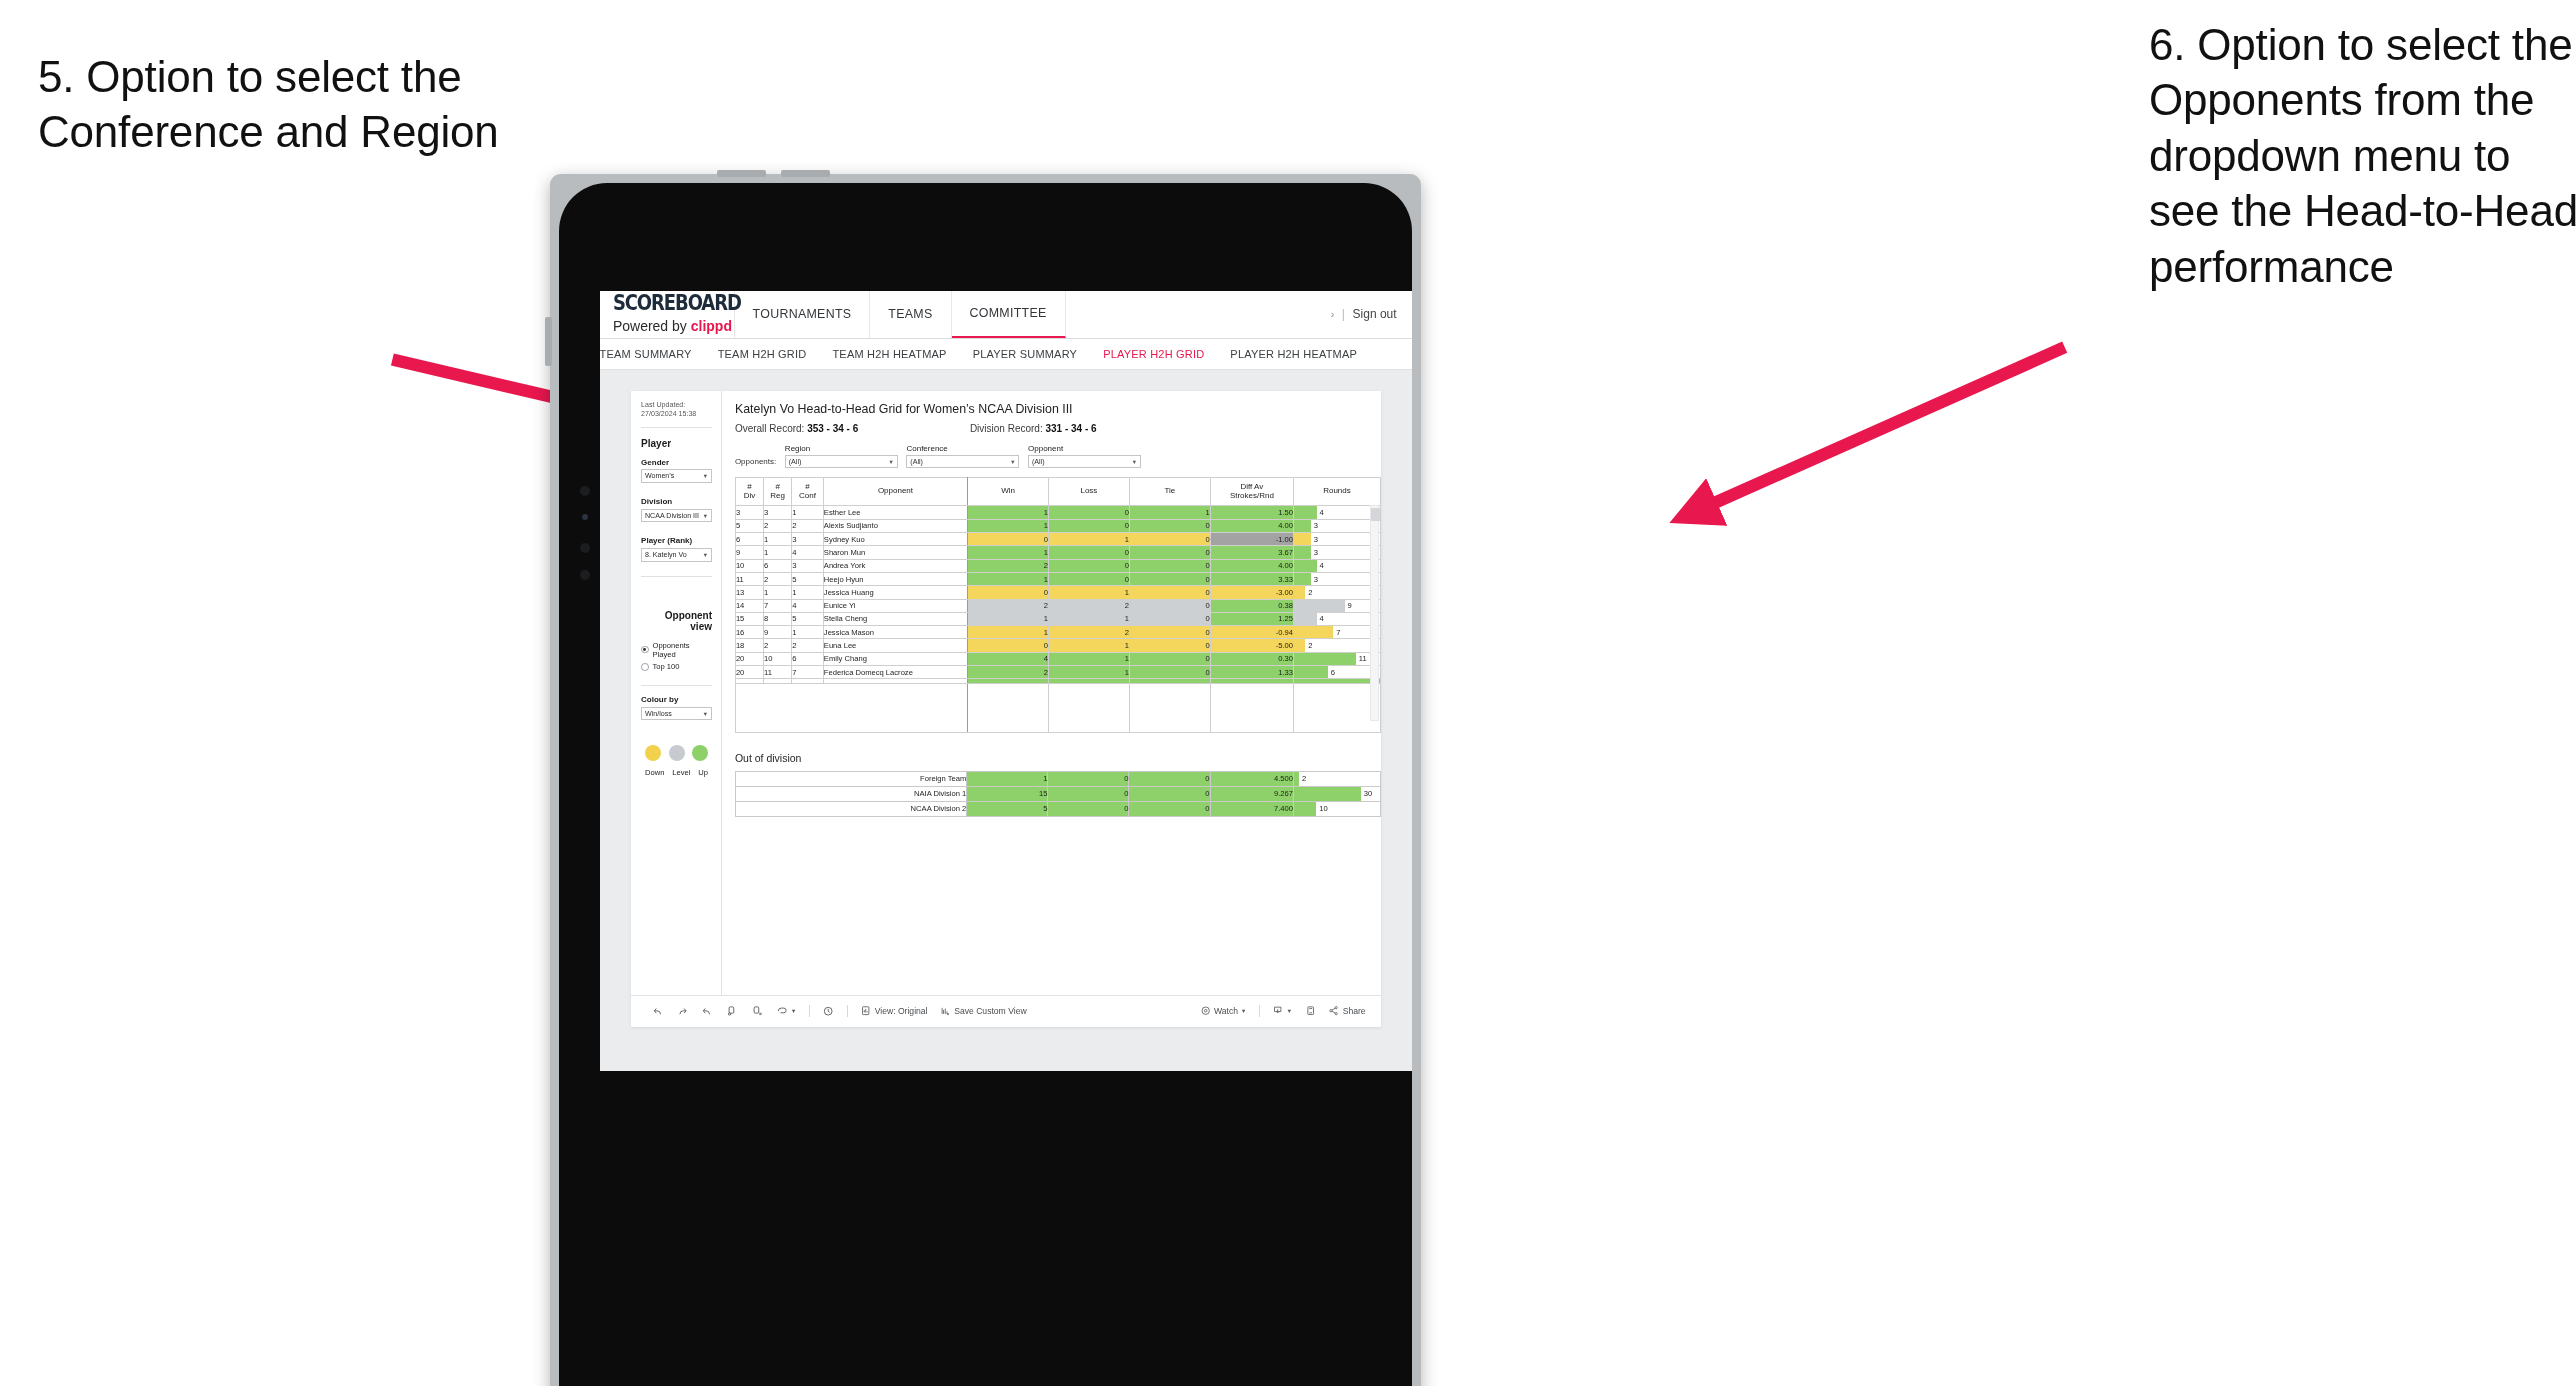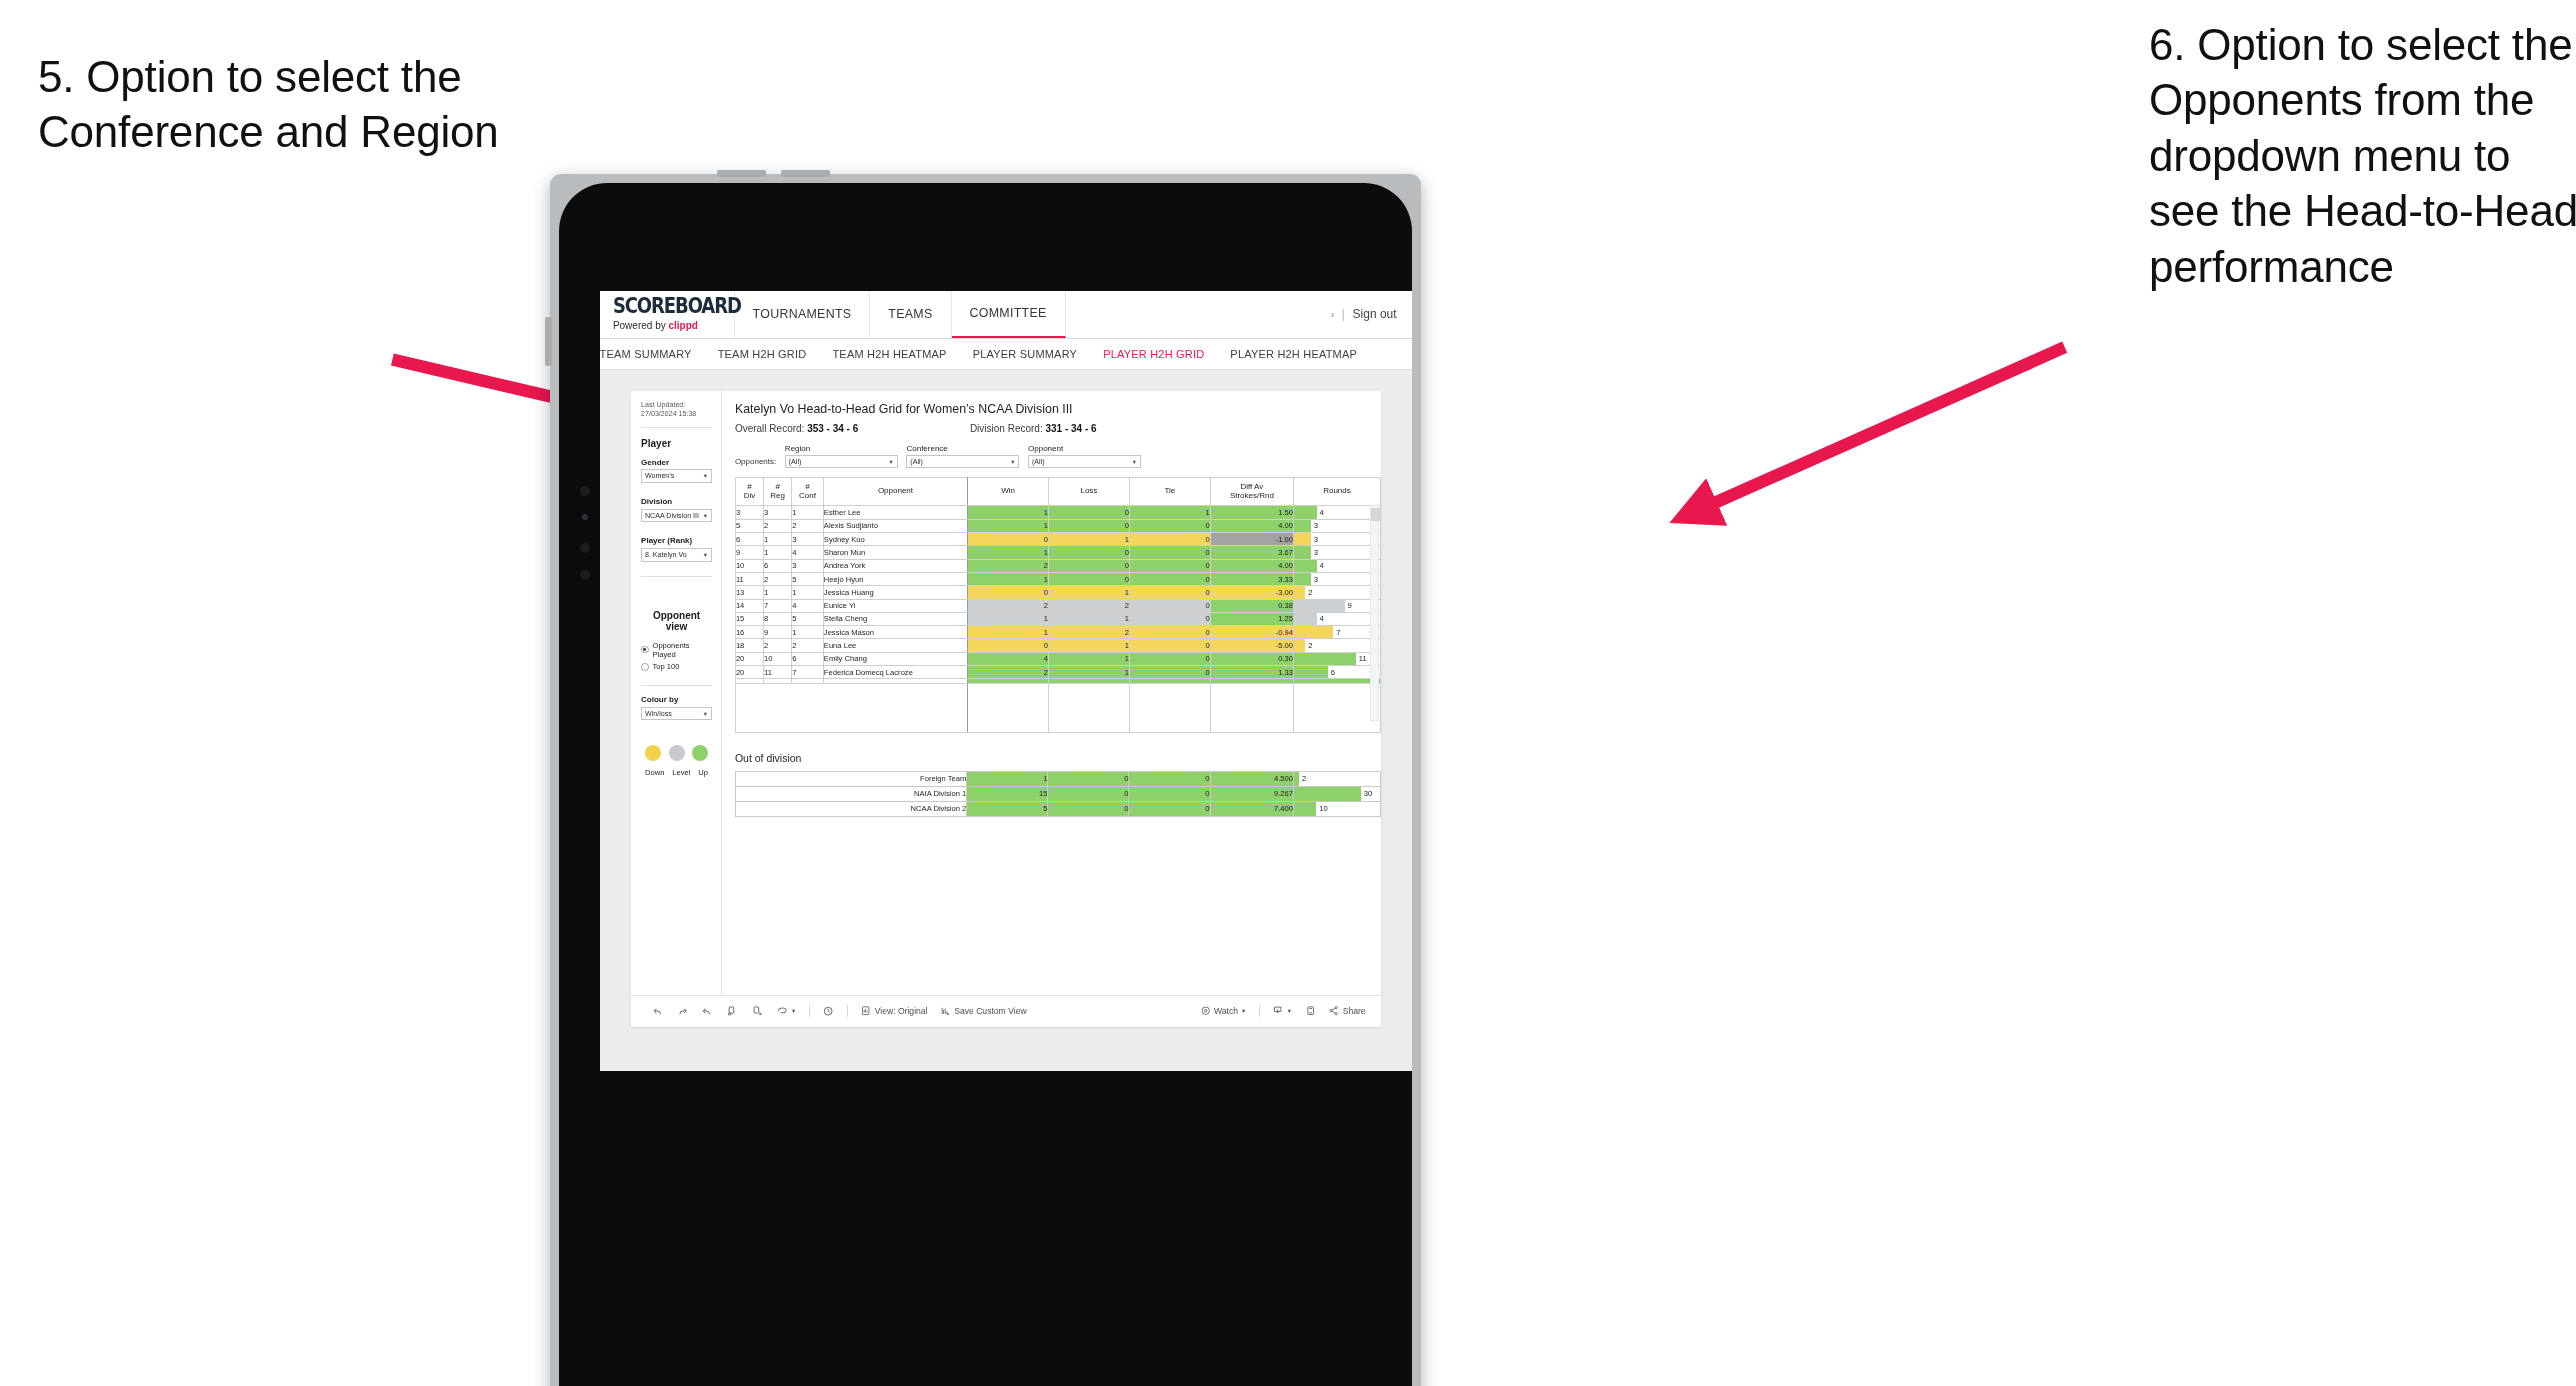--- a/index.html
+++ b/index.html
@@ -67,21 +67,21 @@
   .brand {
     width:135px; display:flex; flex-direction:column; justify-content:center;
     padding-left:13.3px; border-right:1px solid #e8e8e8;
   }
   .brand-word {
     font-family:"DejaVu Sans", sans-serif;
     font-weight:bold; font-size:18px; letter-spacing:-1.1px;
     color:#1d2b3a; transform:scaleY(1.22); transform-origin:left center;
     line-height:1;
   }
-  .brand-sub { font-size:10px; color:#2b2b2b; margin-top:5.7px; }
+  .brand-sub { font-size:14px; color:#2b2b2b; margin-top:5.7px; }
   .brand-sub b { color:#e8174e; font-weight:bold; }
   .topnav-items { display:flex; align-items:stretch; }
   .topnav-item {
     display:flex; align-items:center; padding:0 18px;
     font-size:12.4px; color:#33373b; letter-spacing:0.3px;
     border-right:1px solid #e8e8e8; cursor:pointer;
   }
   .topnav-item.active { border-bottom:2.9px solid #e8174e; }
   .topnav-right {
     margin-left:auto; display:flex; align-items:center; gap:7.6px;
@@ -108,21 +108,21 @@
   #card-body { display:flex; flex:1; min-height:0; }
 
   
   #sidebar {
     width:91px; padding:10.5px 8.6px 0 10.5px; border-right:1px solid #e3e3e3;
     font-size:7.6px; color:#222; flex:none;
   }
   .last-updated { font-size:7.1px; color:#55585b; line-height:1.25; }
   .side-rule { height:1px; background:#e0e0e0; margin:8.6px 0 9.5px 0; }
   .side-h { font-size:10px; font-weight:bold; color:#1b1b1b; margin-bottom:8.6px; }
-  .side-h.center { text-align:center;margin-top:33px; }
+  .side-h.center { text-align:right;margin-top:33px; }
   .field-label { font-size:8px; font-weight:bold; color:#1b1b1b; margin-bottom:2.9px; }
   .select {
     height:13.3px; border:1px solid #c3c6c9; background:#fff;
     display:flex; align-items:center; padding:0 2.9px;
     font-size:7.1px; color:#2b2b2b; margin-bottom:14.3px;
   }
   .select .val { flex:1; overflow:hidden; white-space:nowrap; }
   .select .caret { font-size:5.7px; color:#555; }
   .radio-row { display:flex; align-items:center; gap:3.8px; margin-bottom:3.8px; font-size:7.6px; }
   .radio {

